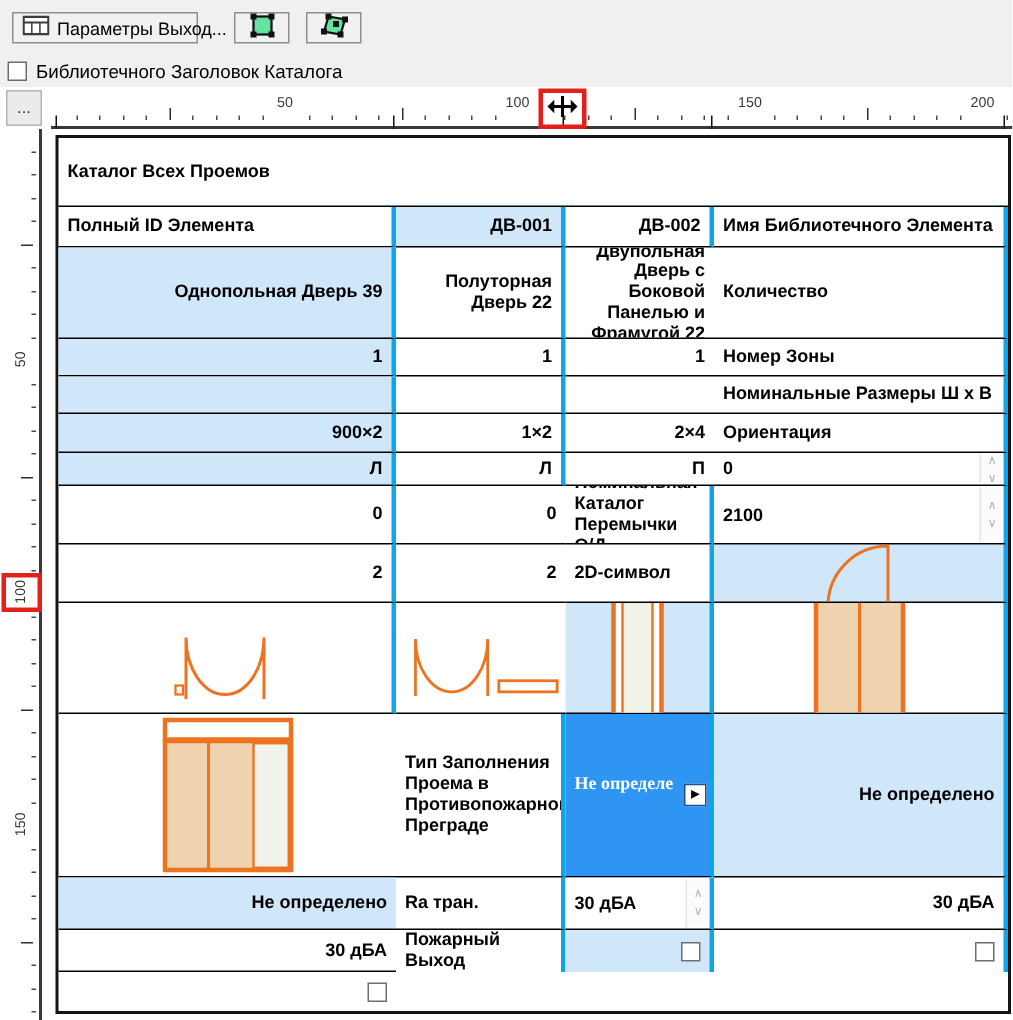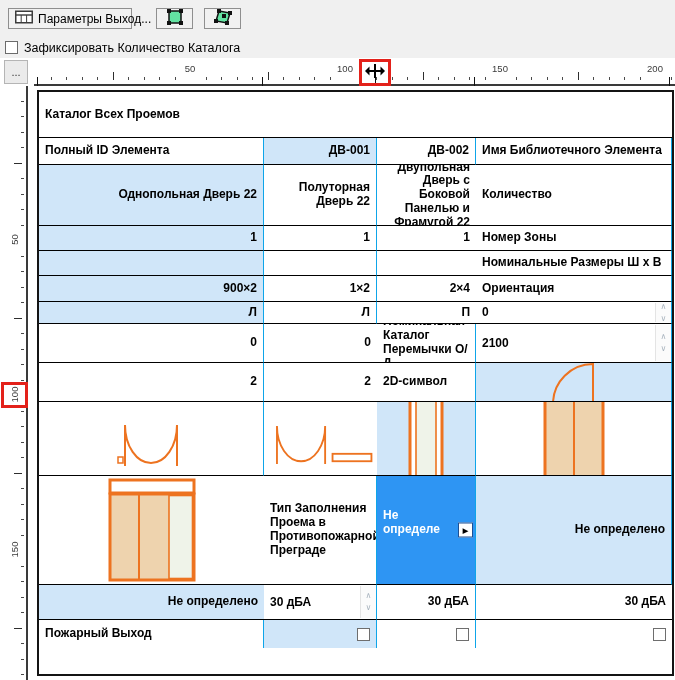--- a/index.html
+++ b/index.html
@@ -43,36 +43,36 @@
   
   .redbox{position:absolute;border:3px solid #e3211a;box-sizing:border-box;z-index:6;}
   .hbox{left:359px;top:59px;width:32px;height:27px;display:flex;align-items:center;justify-content:center;}
   .vbox{left:1px;top:382px;width:27px;height:26px;}
 
   
   .sch{position:absolute;left:37px;top:90px;display:grid;background:#fff;
        grid-template-columns:225px 113px 99px 196px;
        grid-template-rows:46px 27px 61px 25px 25px 26px 22px 39px 39px 74px 109px 35px 28px 26px;
        border:2px solid #141414;font-weight:bold;font-size:12px;line-height:1.15;}
-  .sch>div{border-right:1px solid #0ea5e9;border-bottom:1px solid #000;box-sizing:border-box;
+  .sch>div{border-right:3px solid #0ea5e9;border-bottom:1px solid #000;box-sizing:border-box;
            overflow:hidden;display:flex;align-items:center;}
   .sch>div.nr{border-right:none;}
   .sch>div.nb{border-bottom:none;}
   .title{grid-column:1/-1;padding:18px 6px;}
   .lc{padding:2px 6px;text-align:left;}
   .dc{padding:2px 6px;justify-content:flex-end;text-align:right;}
   .hl{background:#d0e6f9;text-align:right;}
   .sym{justify-content:center;}
   .ed{position:relative;background:#fff;align-items:flex-start;justify-content:flex-start;
       text-align:left;padding:3px 20px 2px 6px;}
   .spin{position:absolute;right:0;top:1px;bottom:1px;width:15px;border-left:1px solid #e4e4e4;
         background:#fbfbfb;display:flex;flex-direction:column;align-items:center;
         justify-content:center;gap:4px;color:#a9b4bf;font-size:8px;line-height:1;font-weight:normal;}
   .sel{background:#2e95f3;color:#fff;position:relative;justify-content:flex-start;
-       text-align:left;padding:2px 22px 16px 6px;}
+       text-align:left;padding:2px 22px 16px 6px;font-family:Liberation Serif, serif;}
   .popup{position:absolute;right:2px;top:50%;transform:translateY(-50%);width:15px;height:15px;
          background:#fff;border:1px solid #1c4f93;box-sizing:border-box;color:#000;display:flex;
          align-items:center;justify-content:center;font-size:7px;line-height:1;}
   .cb{width:13px;height:13px;border:1px solid #6e6e6e;background:#fff;box-sizing:border-box;}
 </style>
 </head>
 <body>
 
 <div class="screen">
   <div class="content-bg"></div>
@@ -109,21 +109,21 @@
         <rect x="6" y="2" width="4" height="4" fill="#111"></rect>
         <rect x="17" y="4" width="4" height="4" fill="#111"></rect>
         <rect x="14" y="14" width="4" height="4" fill="#111"></rect>
         <rect x="3" y="12" width="4" height="4" fill="#111"></rect>
         <rect x="11" y="7" width="4" height="4" fill="#111"></rect>
       </svg>
     </span>
   </div>
 
   <div class="freeze-cb"></div>
-  <div class="freeze-lbl">Зафиксировать Количество Каталога</div>
+  <div class="freeze-lbl">Библиотечного Заголовок Каталога</div>
 
   <div class="corner-btn">...</div>
   <div class="hruler" id="hruler">
       <div class="htick min" style="left: 16.5px;"></div>
       <div class="htick min" style="left: 32px;"></div>
       <div class="htick min" style="left: 47.5px;"></div>
       <div class="htick min" style="left: 63px;"></div>
       <div class="htick mid" style="left: 78.5px;"></div>
       <div class="htick min" style="left: 94px;"></div>
       <div class="htick min" style="left: 109.5px;"></div>
@@ -221,21 +221,21 @@
   <div class="redbox vbox"></div>
 
   <div class="sch">
     <div class="title nr">Каталог Всех Проемов</div>
 
     <div class="lc">Полный ID Элемента</div>
     <div class="dc hl">ДВ-001</div>
     <div class="dc">ДВ-002</div>
 
     <div class="lc">Имя Библиотечного Элемента</div>
-    <div class="dc hl">Однопольная Дверь 22</div>
+    <div class="dc hl">Однопольная Дверь 39</div>
     <div class="dc">Полуторная Дверь 22</div>
     <div class="dc nr">Двупольная Дверь с Боковой Панелью и Фрамугой 22</div>
 
     <div class="lc">Количество</div>
     <div class="dc hl">1</div>
     <div class="dc">1</div>
     <div class="dc nr">1</div>
 
     <div class="lc">Номер Зоны</div>
     <div class="dc hl"></div>
@@ -316,20 +316,21 @@
     <div class="lc">Тип Заполнения Проема в Противопожарной Преграде</div>
     <div class="sel">
       <span>Не определе</span>
       <span class="popup">
         <span>▶</span>
       </span>
     </div>
     <div class="dc hl">Не определено</div>
     <div class="dc hl nr">Не определено</div>
 
+    <div class="lc">Ra тран.</div>
     <div class="ed">
       <span>30 дБА</span>
       <span class="spin">
         <span>∧</span>
         <span>∨</span>
       </span>
     </div>
     <div class="dc">30 дБА</div>
     <div class="dc nr">30 дБА</div>
 

